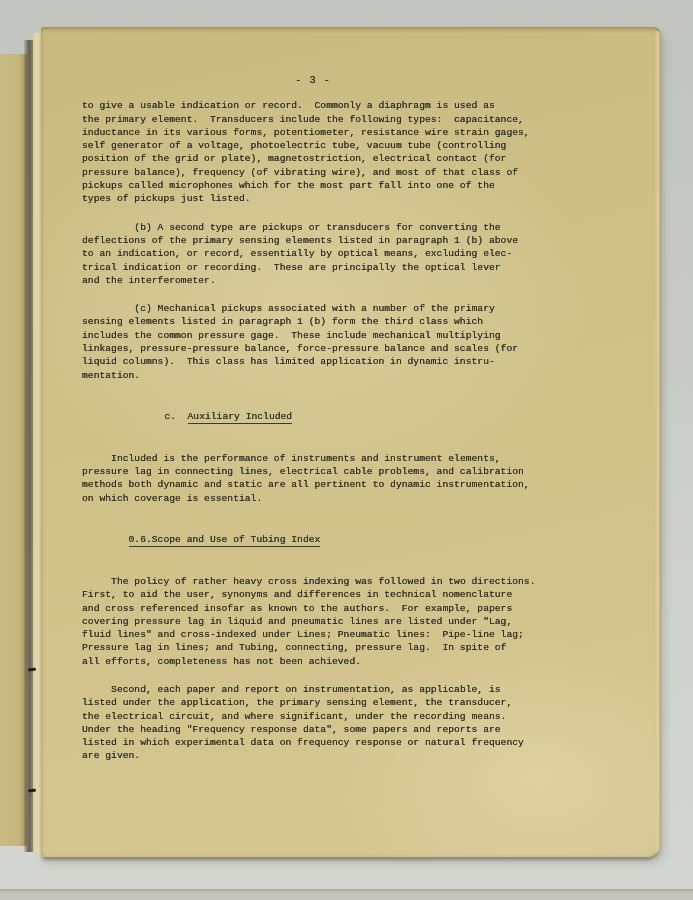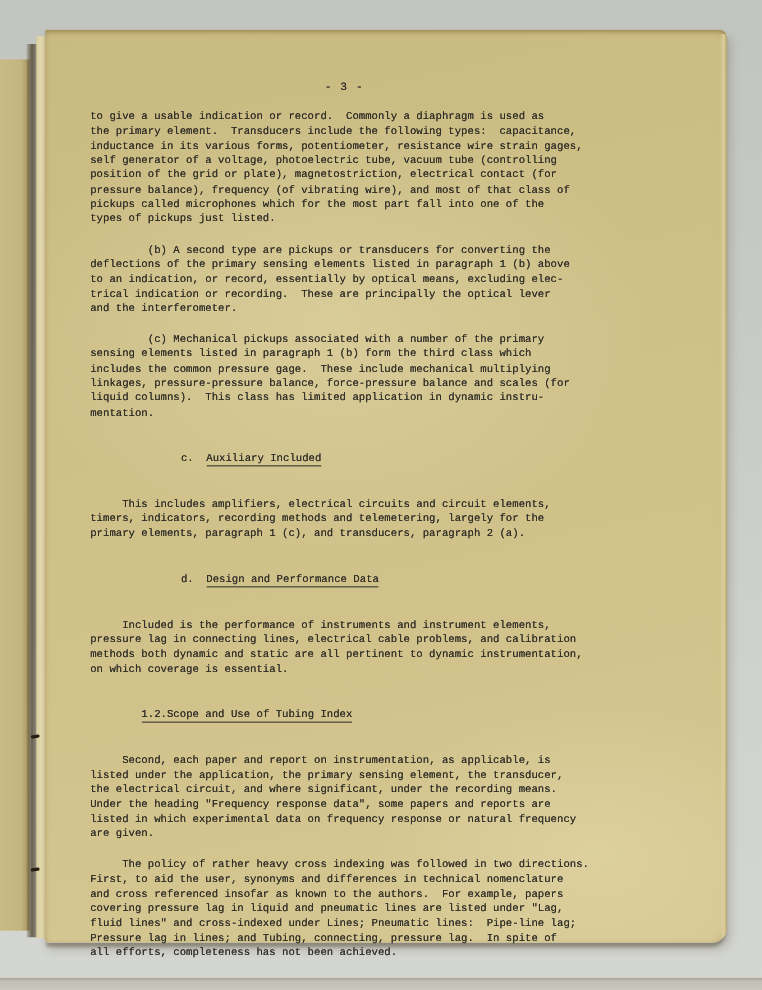--- a/index.html
+++ b/index.html
@@ -148,46 +148,40 @@
 sensing elements listed in paragraph 1 (b) form the third class which
 includes the common pressure gage.  These include mechanical multiplying
 linkages, pressure-pressure balance, force-pressure balance and scales (for
 liquid columns).  This class has limited application in dynamic instru-
 mentation.</p>
 
       <div class="heading sub">
         <span class="h-prefix">c.</span><span class="underlined">Auxiliary Included</span>
       </div>
 
-      <p class="para">     This includes amplifiers, electrical circuits and circuit elements,
-timers, indicators, recording methods and telemetering, largely for the
-primary elements, paragraph 1 (c), and transducers, paragraph 2 (a).</p>
 
-      <div class="heading sub">
-        <span class="h-prefix">d.</span><span class="underlined">Design and Performance Data</span>
-      </div>
 
       <p class="para">     Included is the performance of instruments and instrument elements,
 pressure lag in connecting lines, electrical cable problems, and calibration
 methods both dynamic and static are all pertinent to dynamic instrumentation,
 on which coverage is essential.</p>
 
       <div class="heading section">
-        <span class="underlined"><span>1.2.</span><span>Scope and Use of Tubing Index</span></span>
+        <span class="underlined"><span>0.6.</span><span>Scope and Use of Tubing Index</span></span>
       </div>
-
-      <p class="para">     Second, each paper and report on instrumentation, as applicable, is
-listed under the application, the primary sensing element, the transducer,
-the electrical circuit, and where significant, under the recording means.
-Under the heading "Frequency response data", some papers and reports are
-listed in which experimental data on frequency response or natural frequency
-are given.</p>
 
       <p class="para">     The policy of rather heavy cross indexing was followed in two directions.
 First, to aid the user, synonyms and differences in technical nomenclature
 and cross referenced insofar as known to the authors.  For example, papers
 covering pressure lag in liquid and pneumatic lines are listed under "Lag,
 fluid lines" and cross-indexed under Lines; Pneumatic lines:  Pipe-line lag;
 Pressure lag in lines; and Tubing, connecting, pressure lag.  In spite of
 all efforts, completeness has not been achieved.</p>
+
+      <p class="para">     Second, each paper and report on instrumentation, as applicable, is
+listed under the application, the primary sensing element, the transducer,
+the electrical circuit, and where significant, under the recording means.
+Under the heading "Frequency response data", some papers and reports are
+listed in which experimental data on frequency response or natural frequency
+are given.</p>
     </div>
   </div>
 </div>
 
 </body></html>

